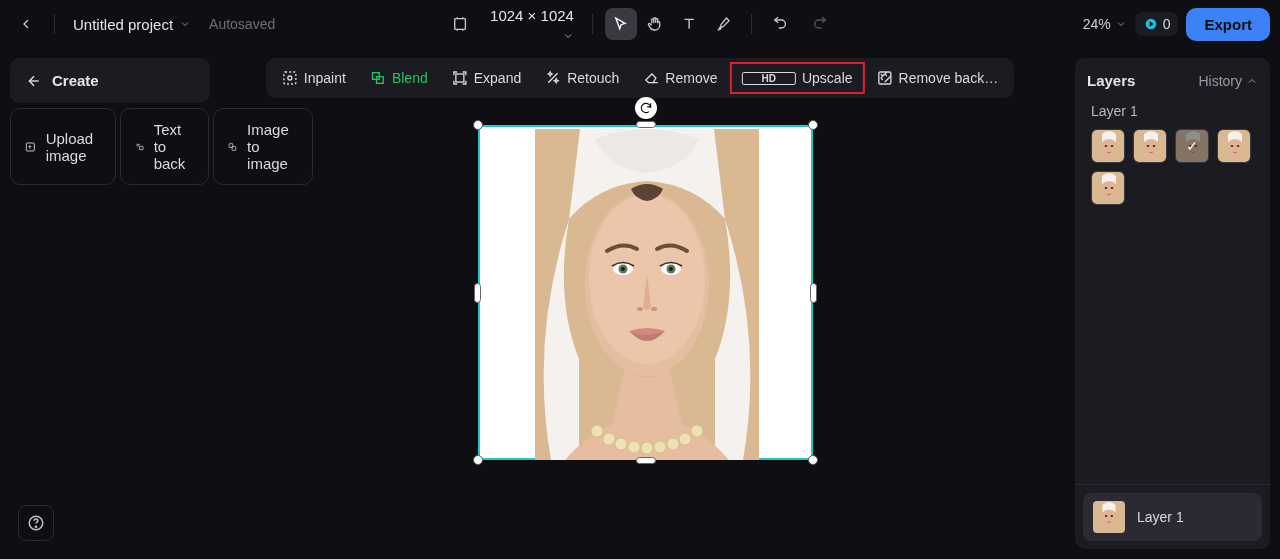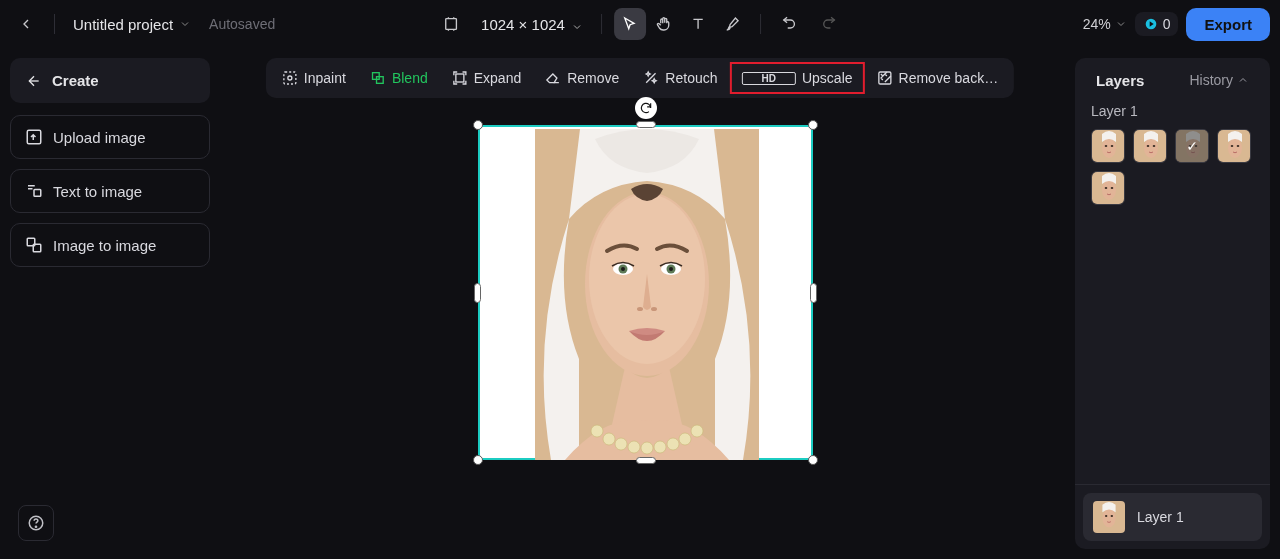--- a/index.html
+++ b/index.html
@@ -6,32 +6,32 @@
   html, body { width: 1280px; height: 559px; overflow: hidden; font-family: -apple-system, BlinkMacSystemFont, "Segoe UI", sans-serif; background:#0f0f13; color:#e5e5e8; }
   .topbar { height:48px; display:flex; align-items:center; padding:0 10px; background:#0f0f13; gap:8px; }
   .tb-left, .tb-center, .tb-right { display:flex; align-items:center; gap:8px; }
   .tb-center { position:absolute; left:50%; transform:translateX(-50%); }
   .tb-right { margin-left:auto; }
   .icon-btn { width:32px; height:32px; display:flex; align-items:center; justify-content:center; border-radius:8px; cursor:pointer; color:#c8c8cc; }
   .icon-btn.active { background:#3a3a42; color:#fff; }
   .divider { width:1px; height:20px; background:#2e2e36; margin:0 4px; }
   .proj-title { font-size:15px; color:#e5e5e8; display:flex; align-items:center; gap:6px; padding:4px 6px; border-radius:6px; cursor:pointer; }
   .autosaved { color:#6e6e76; font-size:14px; margin-left:4px; }
-  .dims { display:flex; align-items:flex-end; gap:6px; color:#e5e5e8; font-size:15px; cursor:pointer; padding:4px 6px; }
+  .dims { display:flex; align-items:flex-end; gap:6px; color:#e5e5e8; font-size:15px; cursor:pointer; padding:4px 6px;flex-direction:column; }
   .tool-group { display:flex; align-items:center; gap:2px; }
   .zoom { color:#cfcfd4; font-size:14px; display:flex; align-items:center; gap:4px; cursor:pointer; }
   .credits { display:flex; align-items:center; gap:4px; background:#1b1b22; border-radius:8px; padding:4px 8px; color:#d9d9df; font-size:14px; }
   .export-btn { background:#3b82f6; color:#111; font-weight:600; padding:8px 18px; border-radius:10px; font-size:15px; cursor:pointer; }
   
   .workspace { position:relative; height:511px; background:#0f0f13; }
   
   
   .create-panel { position:absolute; left:10px; top:10px; width:200px; }
   .create-head { background:#1b1b22; border-radius:10px; padding:14px 16px; display:flex; align-items:flex-end; gap:10px; font-size:15px; font-weight:600; cursor:pointer; }
-  .create-actions { margin-top:12px; display:flex; flex-direction:column; gap:10px; }
+  .create-actions { margin-top:5px; display:flex; flex-direction:row; gap:4px; }
   .create-btn { background:transparent; border:1px solid #2a2a32; border-radius:10px; padding:12px 14px; display:flex; align-items:center; gap:10px; font-size:15px; color:#d9d9df; cursor:pointer; }
   
   
   .ctx-toolbar { position:absolute; top:10px; left:50%; transform:translateX(-50%); display:flex; align-items:center; background:#1b1b22; border-radius:10px; padding:4px; gap:0; }
   .ctx-item { display:flex; align-items:center; gap:6px; padding:8px 12px; border-radius:8px; font-size:14px; color:#d9d9df; cursor:pointer; white-space:nowrap;text-align:right; }
   .ctx-item.disabled { color:#22c55e; cursor:default; }
   .ctx-item.highlight { border:2px solid #e11d2e; border-radius:0; padding:6px 10px; }
   
   
   .canvas-wrap { position:absolute; left:478px; top:77px; width:335px; height:335px; }
@@ -42,21 +42,21 @@
   .handle.bl { left:-5px; bottom:-5px; } .handle.br { right:-5px; bottom:-5px; }
   .mid { position:absolute; background:#fff; border:1px solid #666; border-radius:4px; }
   .mid.t { left:50%; top:-4px; transform:translateX(-50%); width:20px; height:7px; }
   .mid.b { left:50%; bottom:-4px; transform:translateX(-50%); width:20px; height:7px; }
   .mid.l { top:50%; left:-4px; transform:translateY(-50%); width:7px; height:20px; }
   .mid.r { top:50%; right:-4px; transform:translateY(-50%); width:7px; height:20px; }
   .rotate-btn { position:absolute; left:50%; top:-28px; transform:translateX(-50%); width:22px; height:22px; background:#fff; border-radius:50%; display:flex; align-items:center; justify-content:center; color:#111; cursor:pointer; }
   
   
   .layers-panel { position:absolute; right:10px; top:10px; width:195px; background:#1b1b22; border-radius:10px; height:491px; display:flex; flex-direction:column; }
-  .layers-head { display:flex; align-items:flex-start; justify-content:space-between; padding:14px 21px; }
+  .layers-head { display:flex; align-items:flex-end; justify-content:space-between; padding:14px 12px; }
   .layers-head .lt { font-weight:600; font-size:15px; }
   .layers-head .ht { color:#9a9aa2; font-size:14px; display:flex; align-items:center; gap:4px; cursor:pointer; }
   .layer-name { padding:0 16px 10px; color:#b9b9c0; font-size:14px; }
   .thumbs { display:flex; flex-wrap:wrap; gap:8px; padding:0 16px 16px; align-content:flex-start; flex:1; }
   .thumb { width:34px; height:34px; border-radius:6px; border:1px solid #3a3a42; overflow:hidden; cursor:pointer; position:relative; }
   .thumb.selected::after { content:"✓"; position:absolute; inset:0; display:flex; align-items:center; justify-content:center; background:rgba(60,60,60,.55); color:#fff; font-size:14px; }
   .layer-list { border-top:1px solid #2a2a32; padding:8px; }
   .layer-row { display:flex; align-items:center; gap:12px; padding:8px 10px; background:#2a2a32; border-radius:8px; cursor:pointer; }
   .layer-row .lthumb { width:32px; height:32px; border-radius:4px; overflow:hidden; }
   .layer-row .lname { font-size:14px; color:#d9d9df; }
@@ -187,21 +187,21 @@
             <rect x="3" y="3" width="18" height="18" rx="2"></rect>
             <path d="M8 12l3-3 3 3M11 9v7"></path>
           </svg>
         <span>Upload image</span>
       </div>
       <div class="create-btn">
         <svg width="18" height="18" viewBox="0 0 24 24" fill="none" stroke="currentColor" stroke-width="2">
             <path d="M4 5h9M4 9h6"></path>
             <rect x="12" y="10" width="9" height="9" rx="1"></rect>
           </svg>
-        <span>Text to image</span>
+        <span>Text to back</span>
       </div>
       <div class="create-btn">
         <svg width="18" height="18" viewBox="0 0 24 24" fill="none" stroke="currentColor" stroke-width="2">
             <rect x="3" y="3" width="10" height="10" rx="1"></rect>
             <rect x="11" y="11" width="10" height="10" rx="1"></rect>
           </svg>
         <span>Image to image</span>
       </div>
     </div>
   </div>
@@ -223,32 +223,32 @@
     </div>
     <div class="ctx-item">
       <svg width="16" height="16" viewBox="0 0 24 24" fill="none" stroke="currentColor" stroke-width="2">
           <rect x="6" y="6" width="12" height="12"></rect>
           <path d="M3 8V3h5M21 8V3h-5M3 16v5h5M21 16v5h-5"></path>
         </svg>
       <span>Expand</span>
     </div>
     <div class="ctx-item">
       <svg width="16" height="16" viewBox="0 0 24 24" fill="none" stroke="currentColor" stroke-width="2">
-          <path d="M18 12l-6-6-9 9 4 4h7z"></path>
-          <line x1="13" y1="19" x2="21" y2="19"></line>
-        </svg>
-      <span>Remove</span>
-    </div>
-    <div class="ctx-item">
-      <svg width="16" height="16" viewBox="0 0 24 24" fill="none" stroke="currentColor" stroke-width="2">
           <path d="M5 19l14-14"></path>
           <path d="M9 5l-1-2-1 2-2 1 2 1 1 2 1-2 2-1z"></path>
           <path d="M18 15l-1-2-1 2-2 1 2 1 1 2 1-2 2-1z"></path>
         </svg>
       <span>Retouch</span>
+    </div>
+    <div class="ctx-item">
+      <svg width="16" height="16" viewBox="0 0 24 24" fill="none" stroke="currentColor" stroke-width="2">
+          <path d="M18 12l-6-6-9 9 4 4h7z"></path>
+          <line x1="13" y1="19" x2="21" y2="19"></line>
+        </svg>
+      <span>Remove</span>
     </div>
     <div class="ctx-item highlight">
       <span style="font-size:10px;font-weight:700;border:1px solid currentColor;padding:0 19px;border-radius:2px">HD</span>
       <span>Upscale</span>
     </div>
     <div class="ctx-item">
       <svg width="16" height="16" viewBox="0 0 24 24" fill="none" stroke="currentColor" stroke-width="2">
           <rect x="3" y="3" width="18" height="18" rx="2"></rect>
           <path d="M6 6l3 3M6 12l3 3M12 6l3 3M15 3l-9 9M21 9l-9 9"></path>
         </svg>

